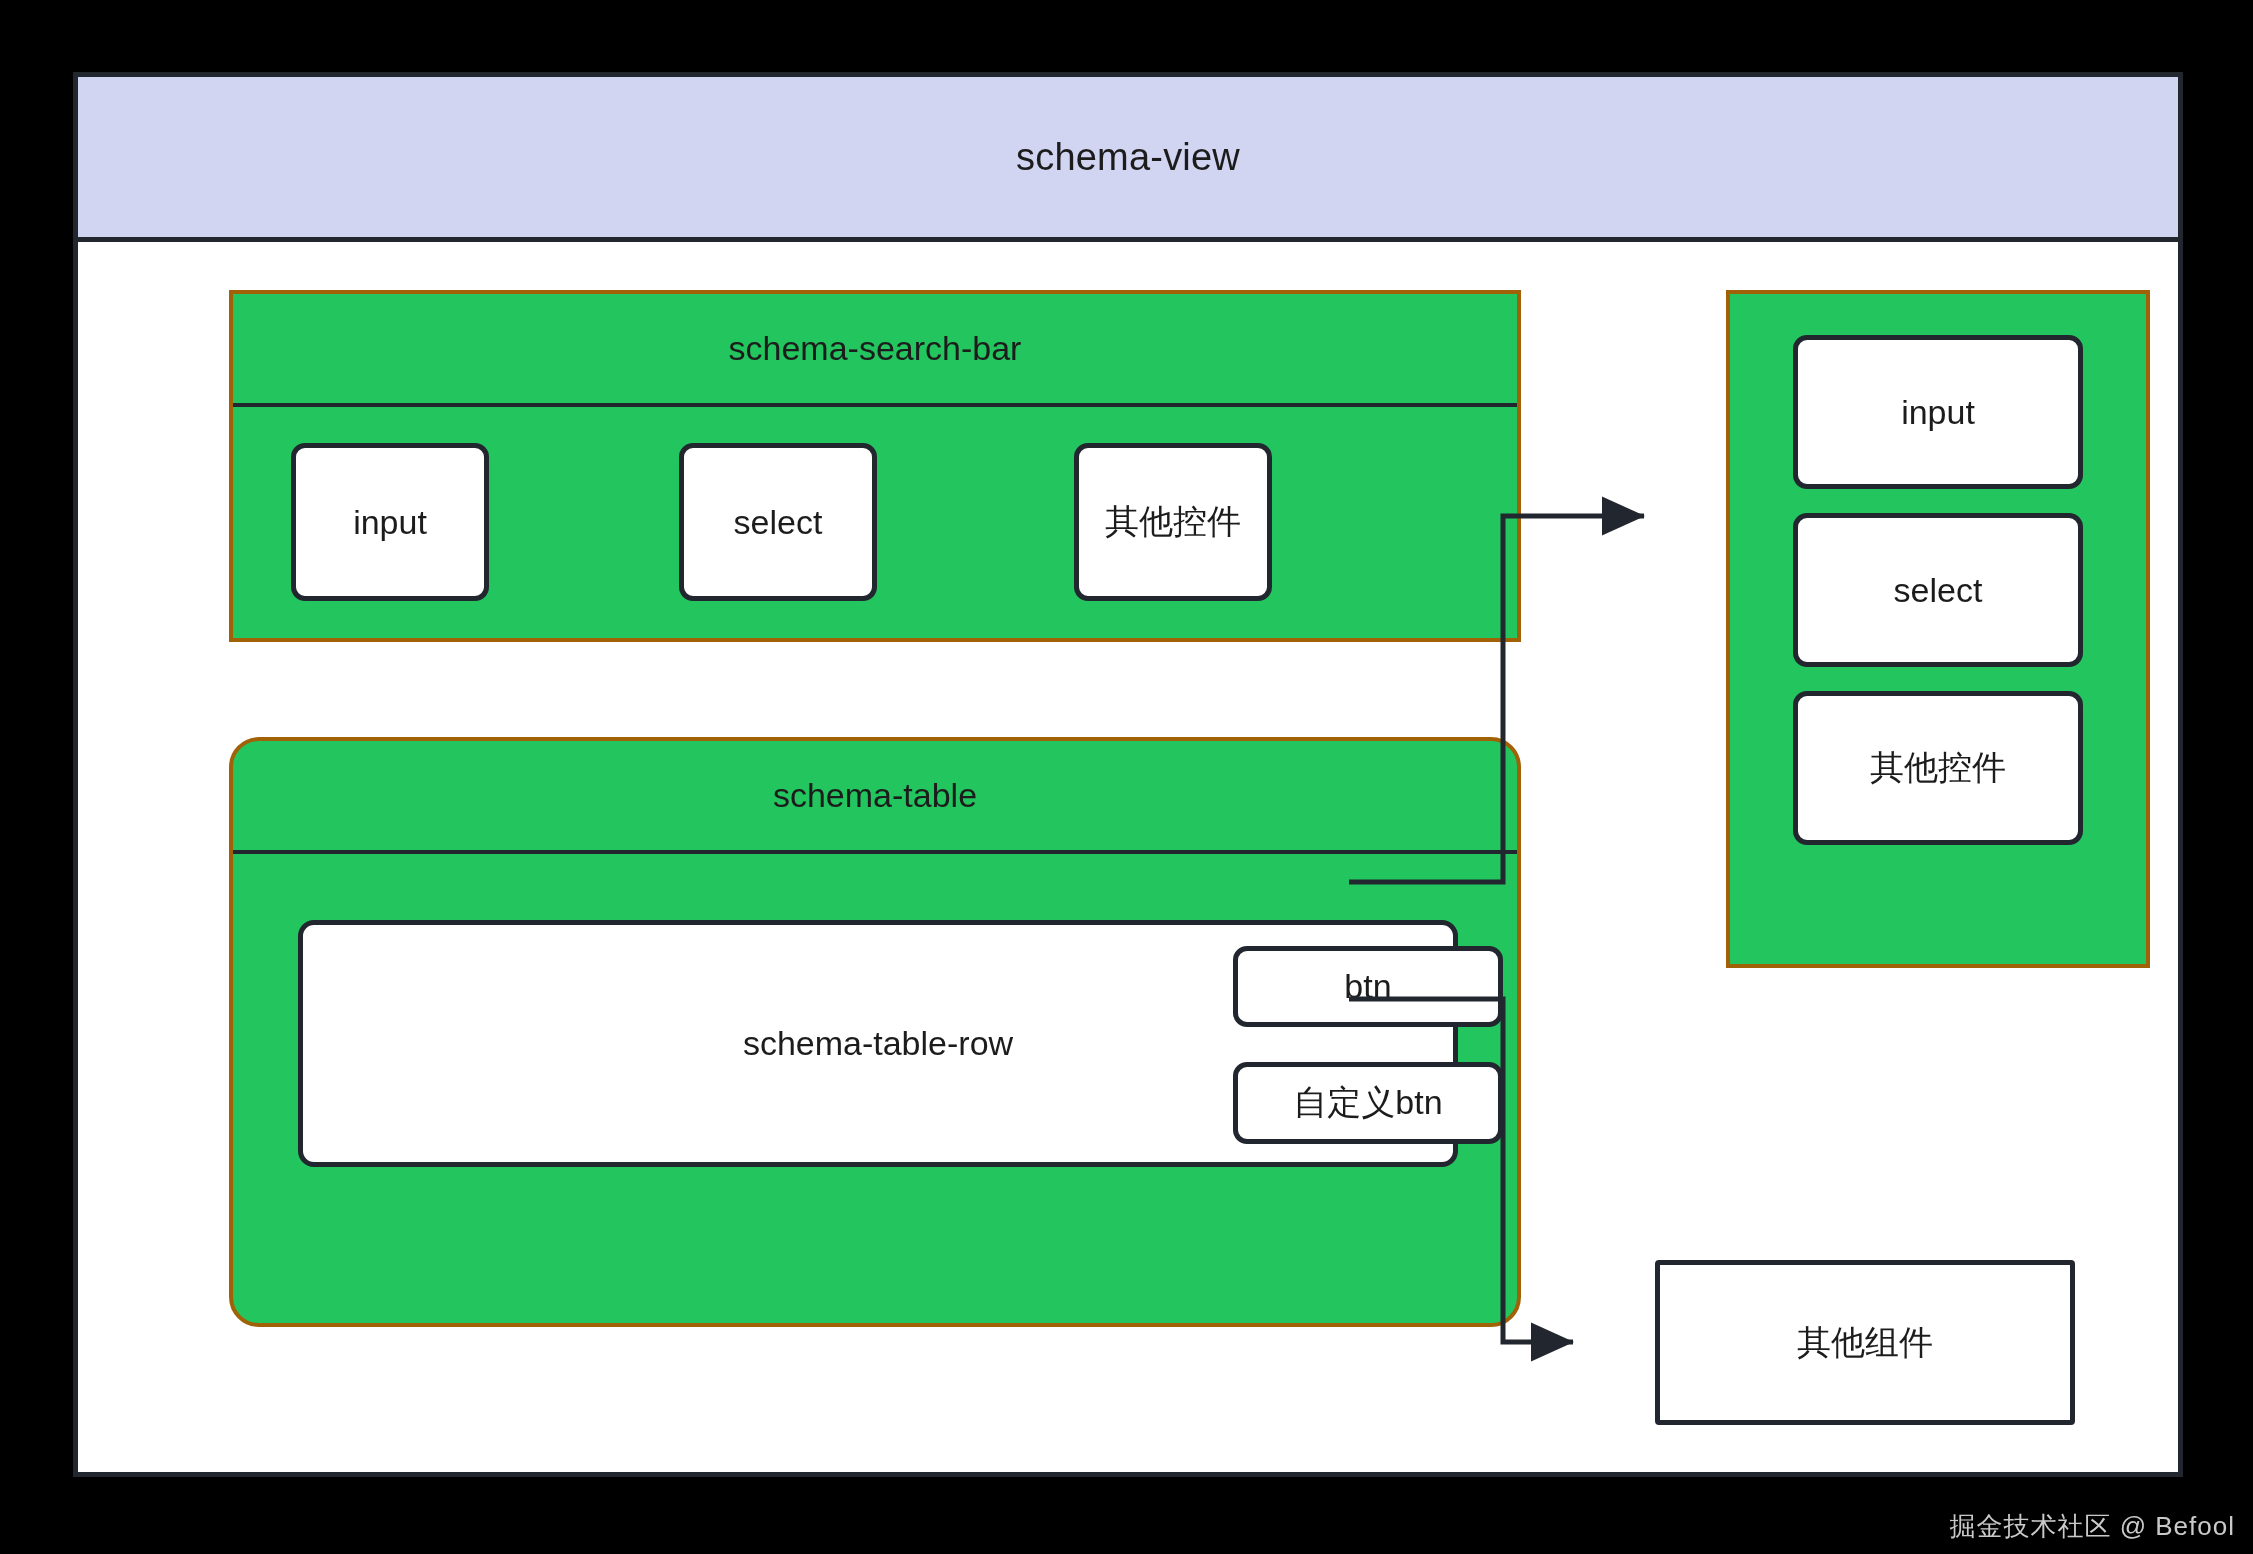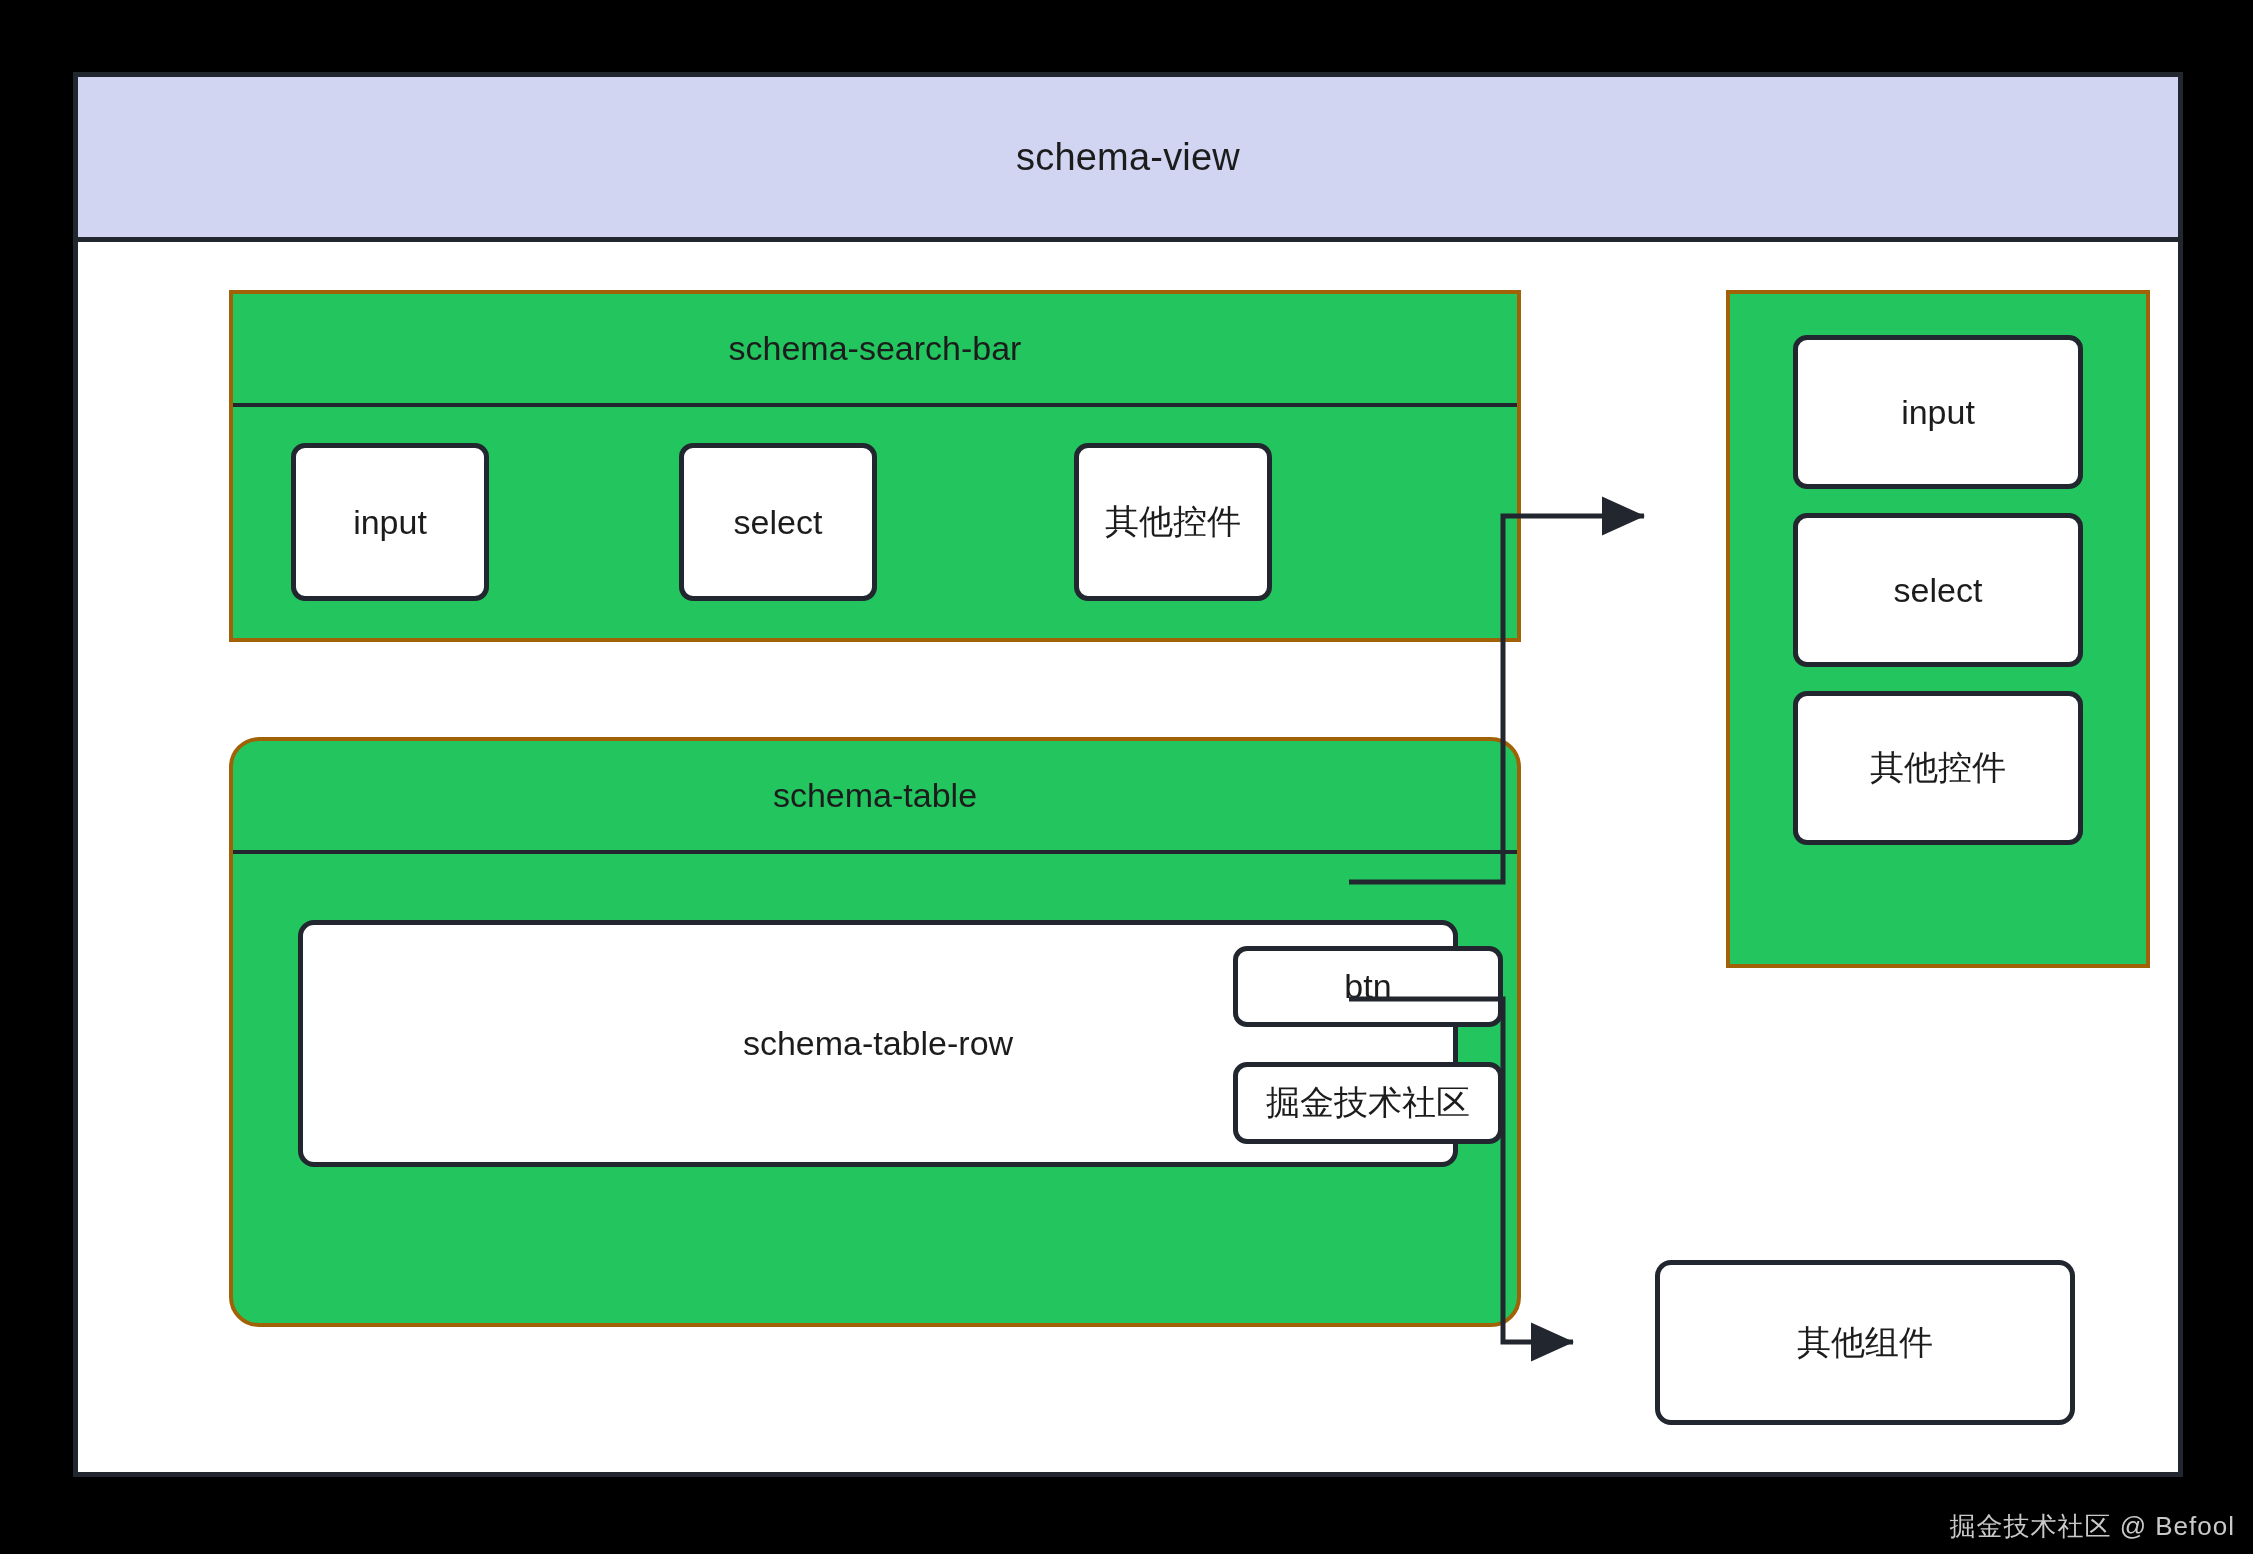--- a/index.html
+++ b/index.html
@@ -118,21 +118,21 @@
 
   #form-panel { left: 1648px; top: 213px; width: 424px; height: 678px; }
   #form-panel > .panel-body { height: 561px; }
 
   #fm-input  { left: 63px; top: 41px;  width: 290px; height: 154px; }
   #fm-select { left: 63px; top: 219px; width: 290px; height: 154px; }
   #fm-other  { left: 63px; top: 397px; width: 290px; height: 154px; }
 
   #other-comp {
     left: 1577px; top: 1183px; width: 420px; height: 165px;
-    border-radius: 16px;
+    border-radius: 4px;
   }
 
   
   #connectors {
     position: absolute;
     left: 0; top: 0;
     width: 2110px;
     height: 1405px;
     pointer-events: none;
     overflow: visible;
@@ -183,21 +183,21 @@
         <span class="label">schema-table</span>
       </div>
       <div class="panel-body">
         <div class="rbox" id="table-row">
           <span class="label">schema-table-row</span>
         </div>
         <div class="rbox" id="btn-primary">
           <span class="label">btn</span>
         </div>
         <div class="rbox" id="btn-custom">
-          <span class="label">掘金技术社区</span>
+          <span class="label">自定义btn</span>
         </div>
       </div>
     </div>
 
     <div class="panel" id="form-panel">
       <div class="panel-body">
         <div class="rbox" id="fm-input">
           <span class="label">input</span>
         </div>
         <div class="rbox" id="fm-select">

